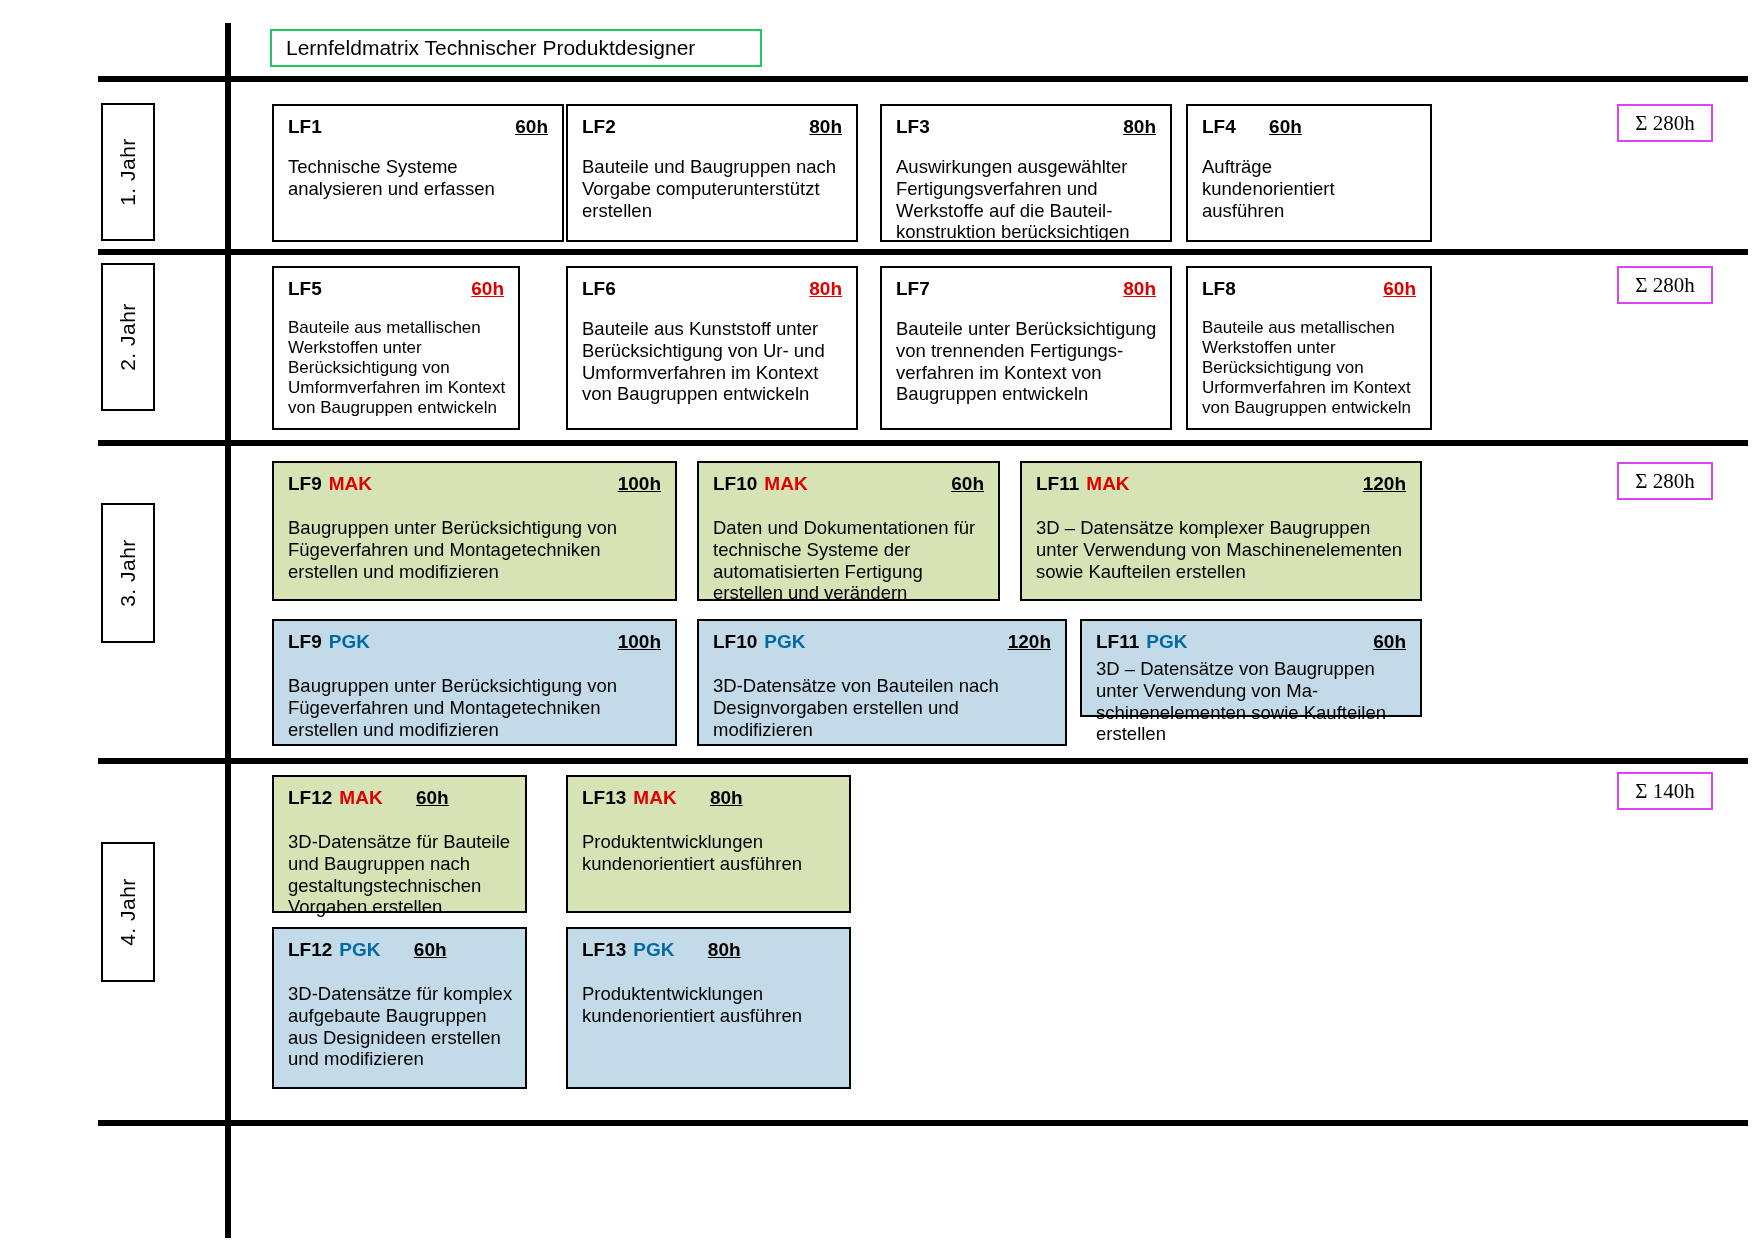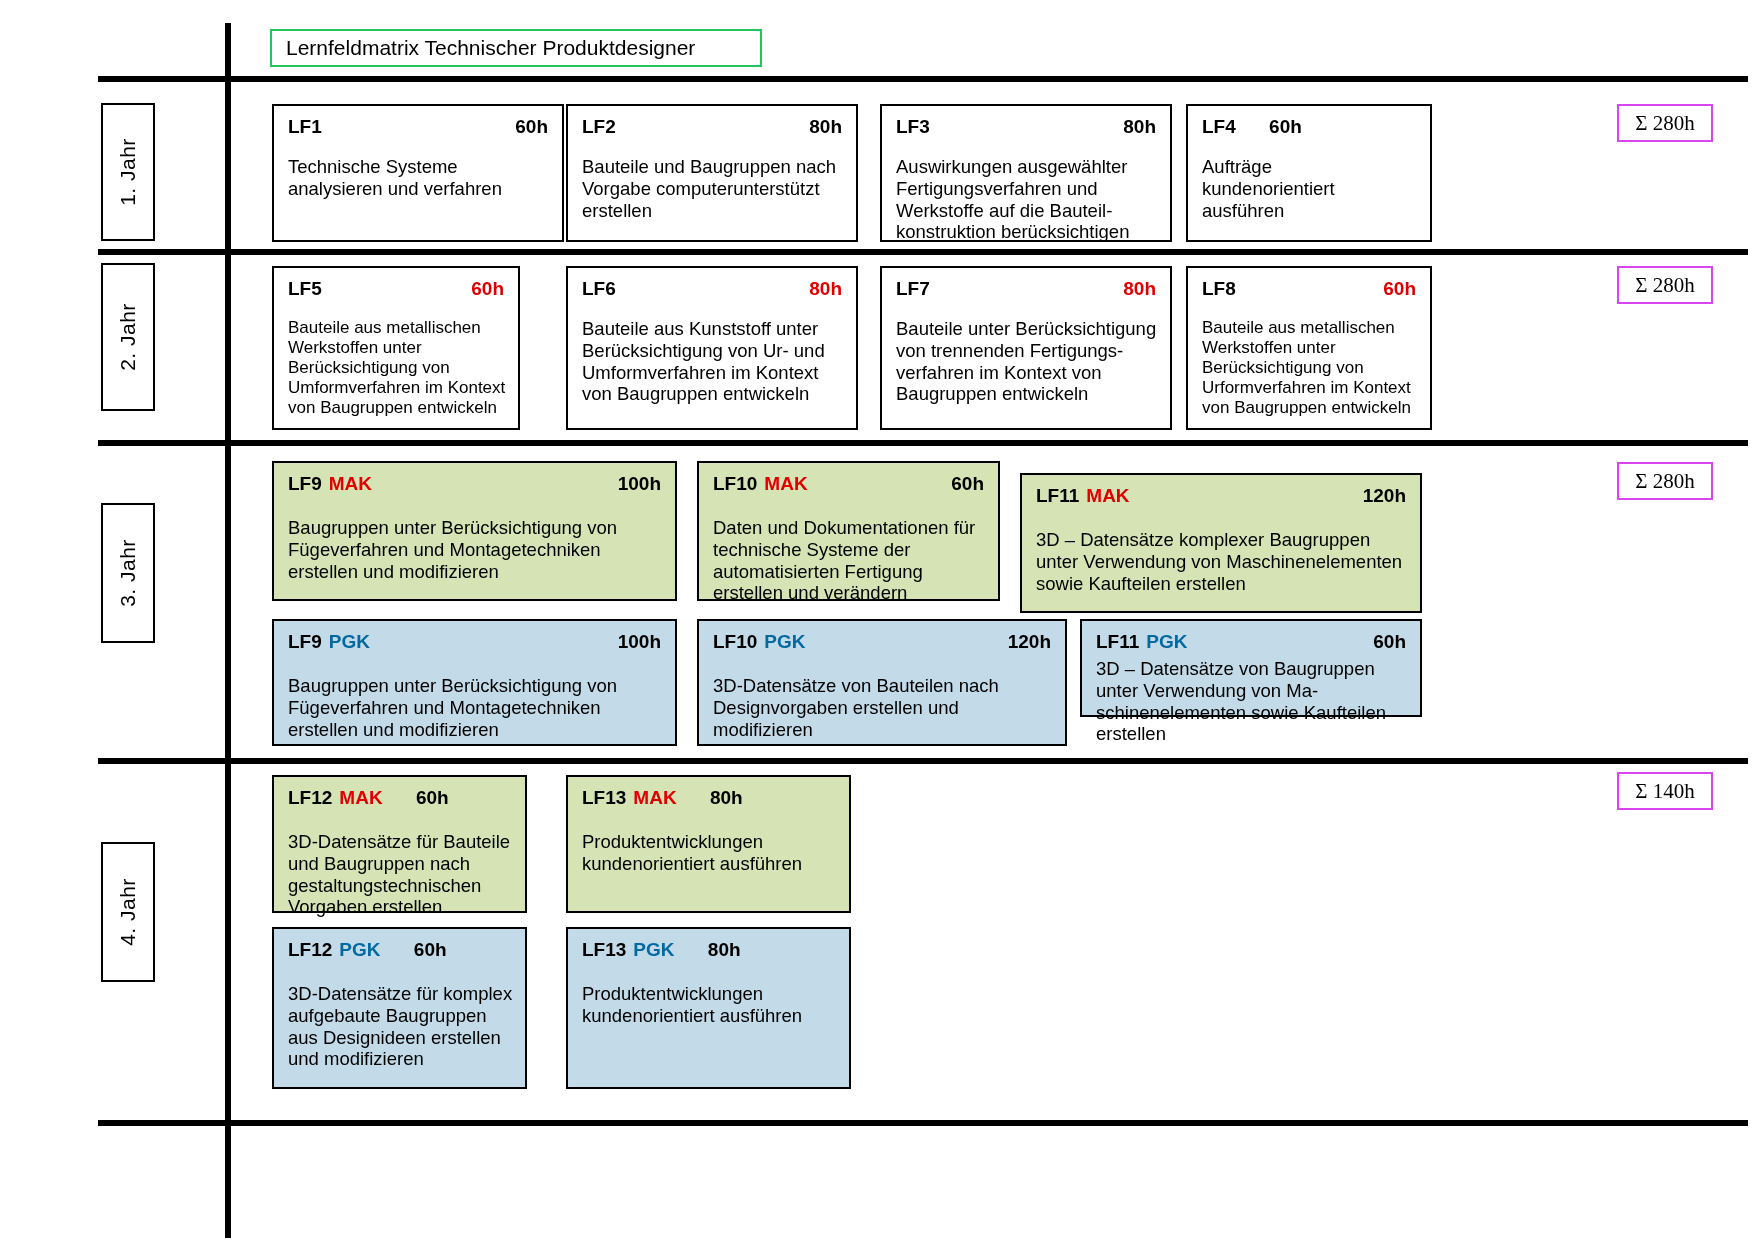--- a/index.html
+++ b/index.html
@@ -31,21 +31,21 @@
   .lf{position:absolute;border:2px solid #000;box-sizing:border-box;
       padding:10px 12px 8px 14px;background:#fff;overflow:visible;}
   .lf.green{background:#d6e3b5;}
   .lf.blue{background:#c3dbe8;}
 
   .lf-head{position:relative;height:24px;font-weight:bold;font-size:19px;white-space:nowrap;}
   .lf-head .code{}
   .lf-head .tag{margin-left:7px;}
   .tag.mak{color:#e00000;}
   .tag.pgk{color:#0369a1;}
-  .lf-head .hours{position:absolute;right:2px;top:0;font-weight:bold;}
+  .lf-head .hours{position:absolute;right:2px;top:0;font-weight:bold;text-decoration:underline;}
   .lf-head .hours.red{color:#e00000;}
   .lf-head .hours.inline{position:static;margin-left:28px;}
 
   .lf-body{font-size:18.5px;line-height:1.18;margin-top:16px;white-space:pre-line;}
   .lf-body.tight{margin-top:3px;}
   .lf-body.gap{margin-top:20px;}
 </style>
 </head>
 <body>
 
@@ -85,21 +85,21 @@
 <div class="sum-box" style="left:1617px;top:772px;">
   <span>Σ 140h</span>
 </div>
 
 <div class="lf" style="left:272px;top:104px;width:292px;height:138px;">
   <div class="lf-head">
     <span class="code">LF1</span>
     <span class="hours">60h</span>
   </div>
   <div class="lf-body">Technische Systeme
-analysieren und verfahren</div>
+analysieren und erfassen</div>
 </div>
 <div class="lf" style="left:566px;top:104px;width:292px;height:138px;">
   <div class="lf-head">
     <span class="code">LF2</span>
     <span class="hours">80h</span>
   </div>
   <div class="lf-body">Bauteile und Baugruppen nach
 Vorgabe computerunterstützt
 erstellen</div>
 </div>
@@ -178,21 +178,21 @@
 <div class="lf green" style="left:697px;top:461px;width:303px;height:140px;">
   <div class="lf-head">
     <span class="code">LF10</span><span class="tag mak">MAK</span>
     <span class="hours">60h</span>
   </div>
   <div class="lf-body gap">Daten und Dokumentationen für
 technische Systeme der
 automatisierten Fertigung
 erstellen und verändern</div>
 </div>
-<div class="lf green" style="left:1020px;top:461px;width:402px;height:140px;margin-top:12px;">
+<div class="lf green" style="left:1020px;top:461px;width:402px;height:140px;">
   <div class="lf-head">
     <span class="code">LF11</span><span class="tag mak">MAK</span>
     <span class="hours">120h</span>
   </div>
   <div class="lf-body gap">3D – Datensätze komplexer Baugruppen
 unter Verwendung von Maschinenelementen
 sowie Kaufteilen erstellen</div>
 </div>
 
 <div class="lf blue" style="left:272px;top:619px;width:405px;height:127px;">

